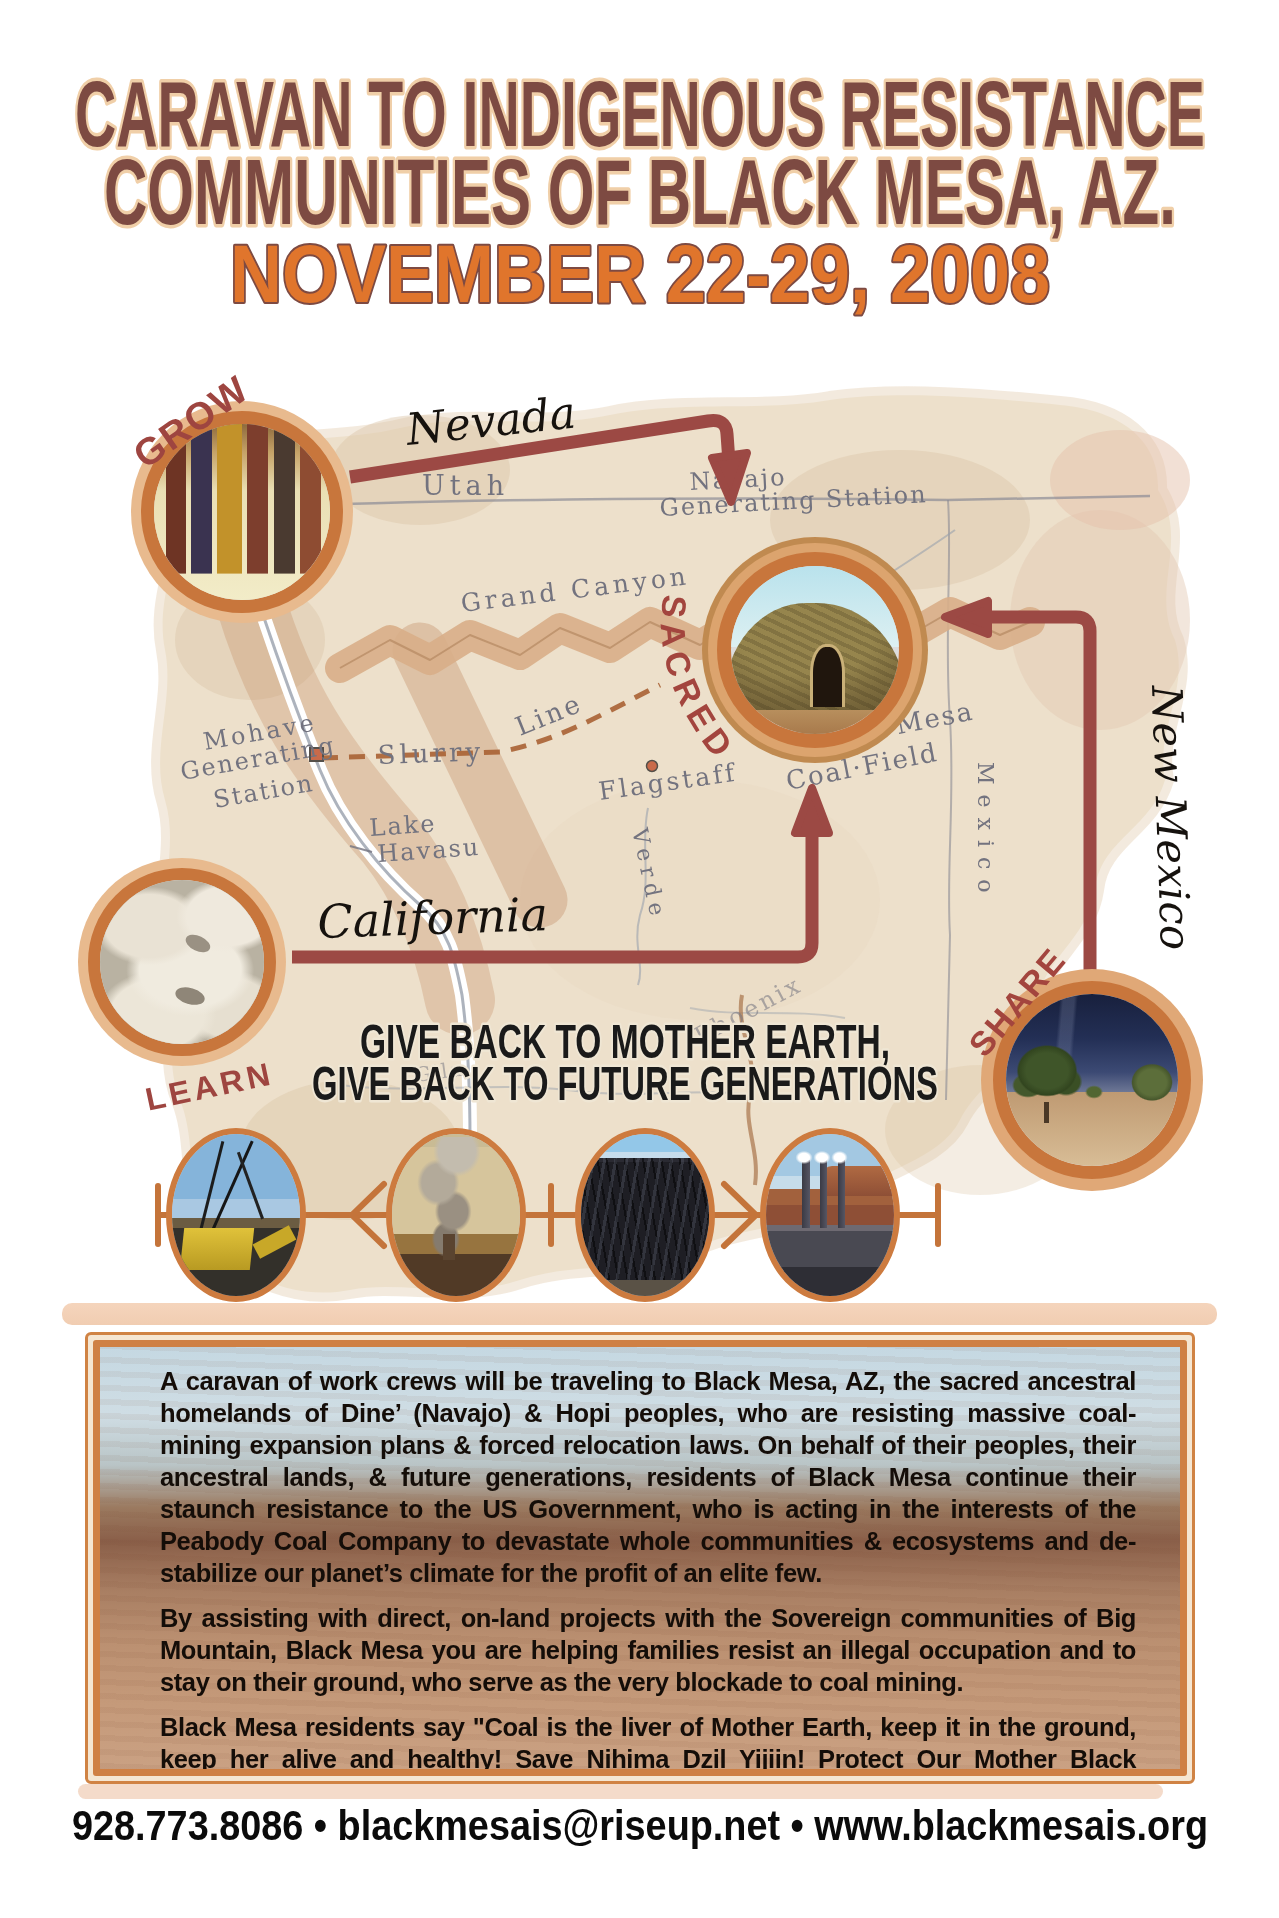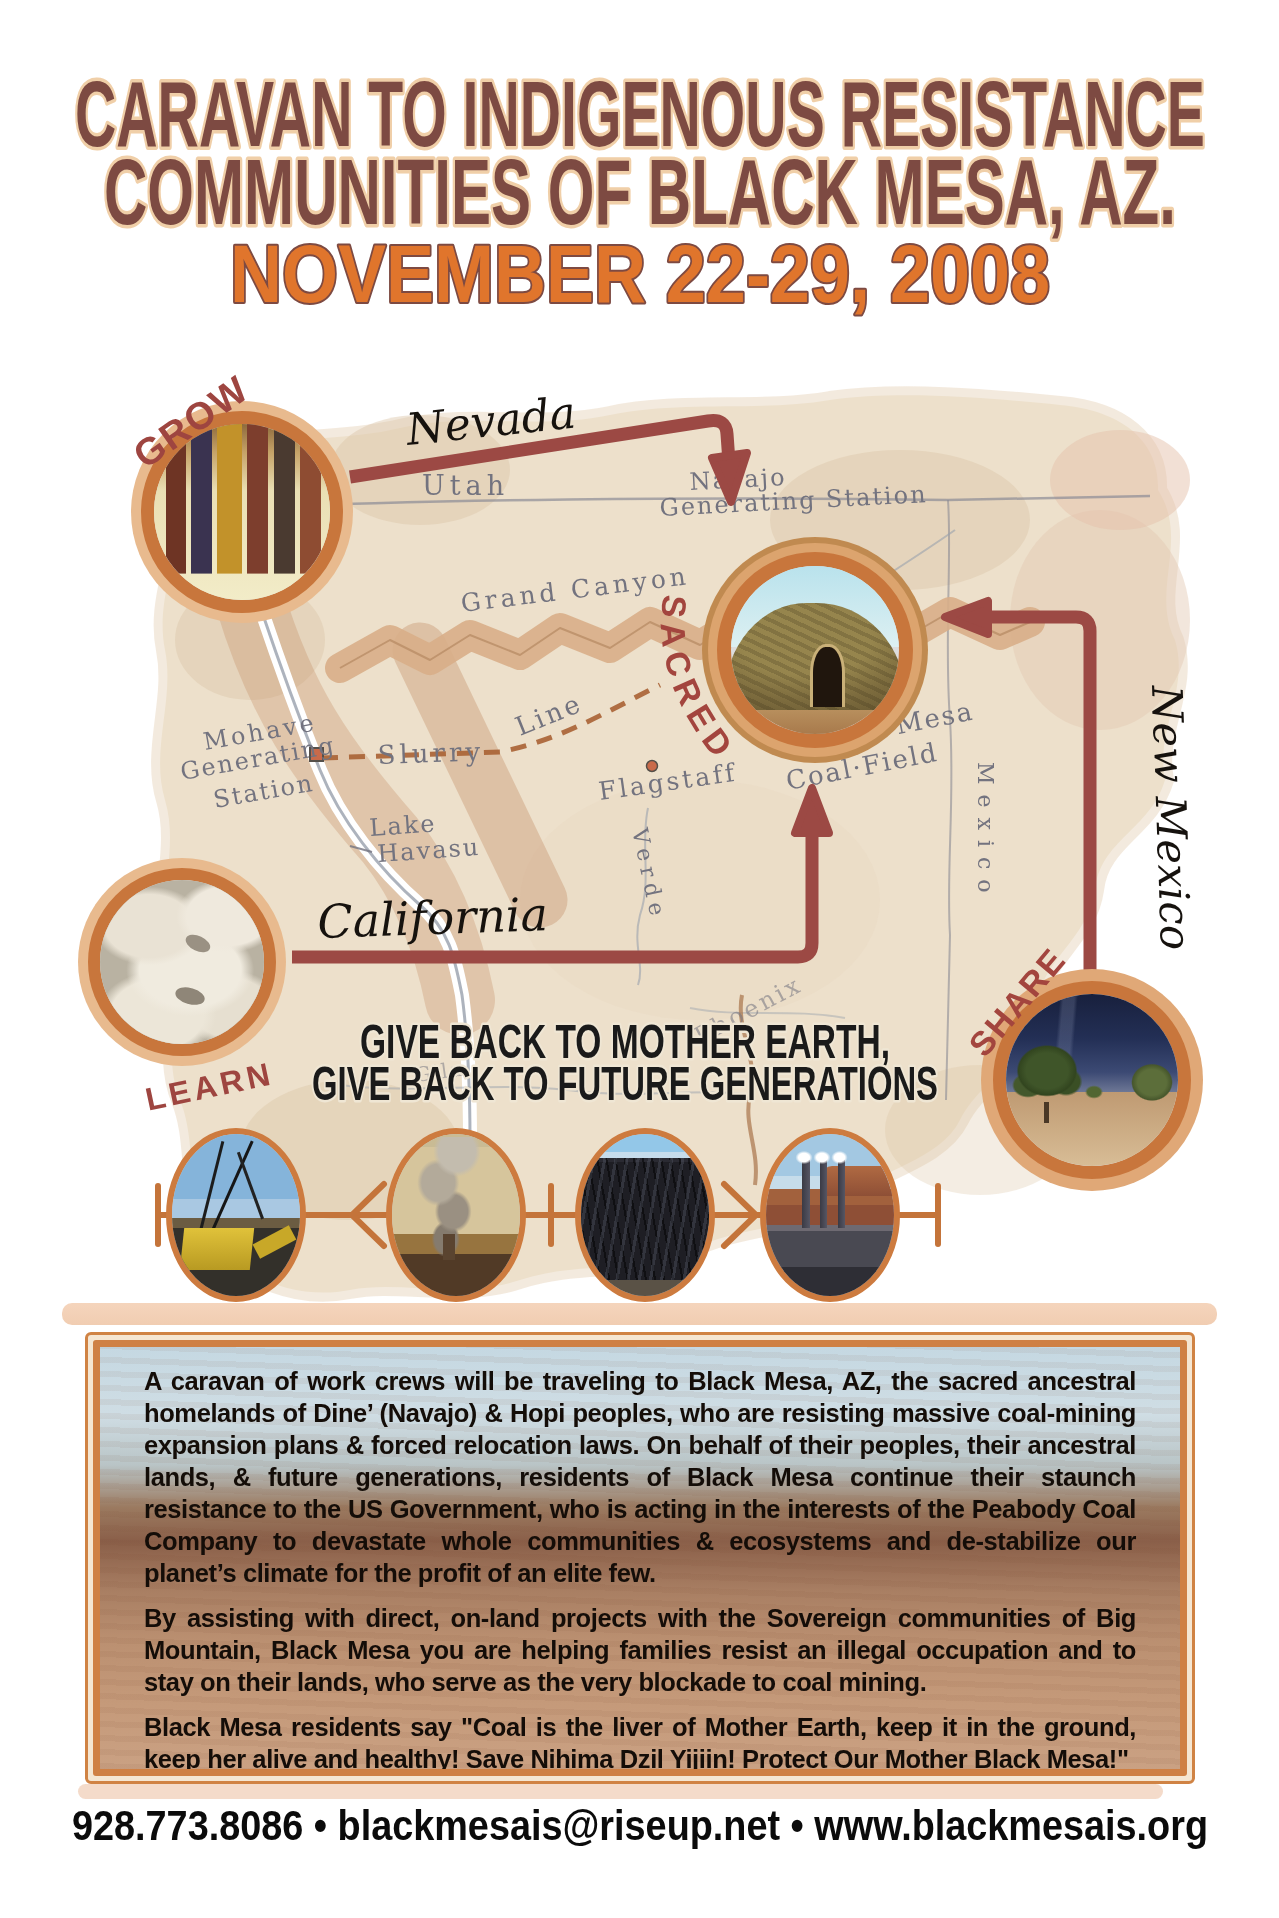--- a/index.html
+++ b/index.html
@@ -117,21 +117,21 @@
   .salmon-band2{position:absolute;left:78px;top:1784px;width:1085px;height:15px;
     background:#ecc3a6;opacity:.6;border-radius:8px;}
   .info-box{position:absolute;left:85px;top:1332px;width:1110px;height:452px;
     border:3px solid #d08344;background:#f5e6d2;padding:5px;box-sizing:border-box;border-radius:6px;}
   .info-box-inner{position:relative;width:100%;height:100%;border:7px solid #cf8044;
     box-sizing:border-box;overflow:hidden;border-radius:3px;}
   .info-bg{position:absolute;inset:0;background:
     repeating-linear-gradient(2deg,rgba(120,70,45,.07) 0 6px,rgba(0,0,0,0) 6px 14px),
     linear-gradient(180deg,#c5d8e2 0%,#cfdde4 16%,#b9c4c6 28%,#9b7a60 38%,#8a5f49 46%,#a97f63 58%,#bb9071 70%,#c59a7a 85%,#caa183 100%);}
   .info-text{position:relative;padding:18px 44px 8px 44px;}
-  .info-text p{margin:0 0 13px 0;font-weight:bold;font-size:25.5px;line-height:32px;
+  .info-text p{margin:0 0 13px 16px;font-weight:bold;font-size:25.5px;line-height:32px;
     letter-spacing:-0.4px;color:#140d08;text-align:justify;}
 </style>
 </head>
 <body>
 
 <div class="poster">
 
   <svg width="1279" height="1918" viewBox="0 0 1279 1918" xmlns="http://www.w3.org/2000/svg">
 
     <g>
@@ -306,19 +306,19 @@
   </div>
 
   
   <div class="salmon-band"></div>
   <div class="salmon-band2"></div>
   <div class="info-box">
     <div class="info-box-inner">
       <div class="info-bg"></div>
       <div class="info-text">
         <p>A caravan of work crews will be traveling to Black Mesa, AZ, the sacred ancestral homelands of Dine’ (Navajo) &amp; Hopi peoples, who are resisting massive coal-mining expansion plans &amp; forced relocation laws. On behalf of their peoples, their ancestral lands, &amp; future generations, residents of Black Mesa continue their staunch resistance to the US Government, who is acting in the interests of the Peabody Coal Company to devastate whole communities &amp; ecosystems and de-stabilize our planet’s climate for the profit of an elite few.</p>
-        <p>By assisting with direct, on-land projects with the Sovereign communities of Big Mountain, Black Mesa you are helping families resist an illegal occupation and to stay on their lands, who serve as the very blockade to coal mining.</p>
+        <p>By assisting with direct, on-land projects with the Sovereign communities of Big Mountain, Black Mesa you are helping families resist an illegal occupation and to stay on their ground, who serve as the very blockade to coal mining.</p>
         <p>Black Mesa residents say "Coal is the liver of Mother Earth, keep it in the ground, keep her alive and healthy! Save Nihima Dzil Yijiin! Protect Our Mother Black Mesa!"</p>
       </div>
     </div>
   </div>
 
 </div>
 
 </body></html>

